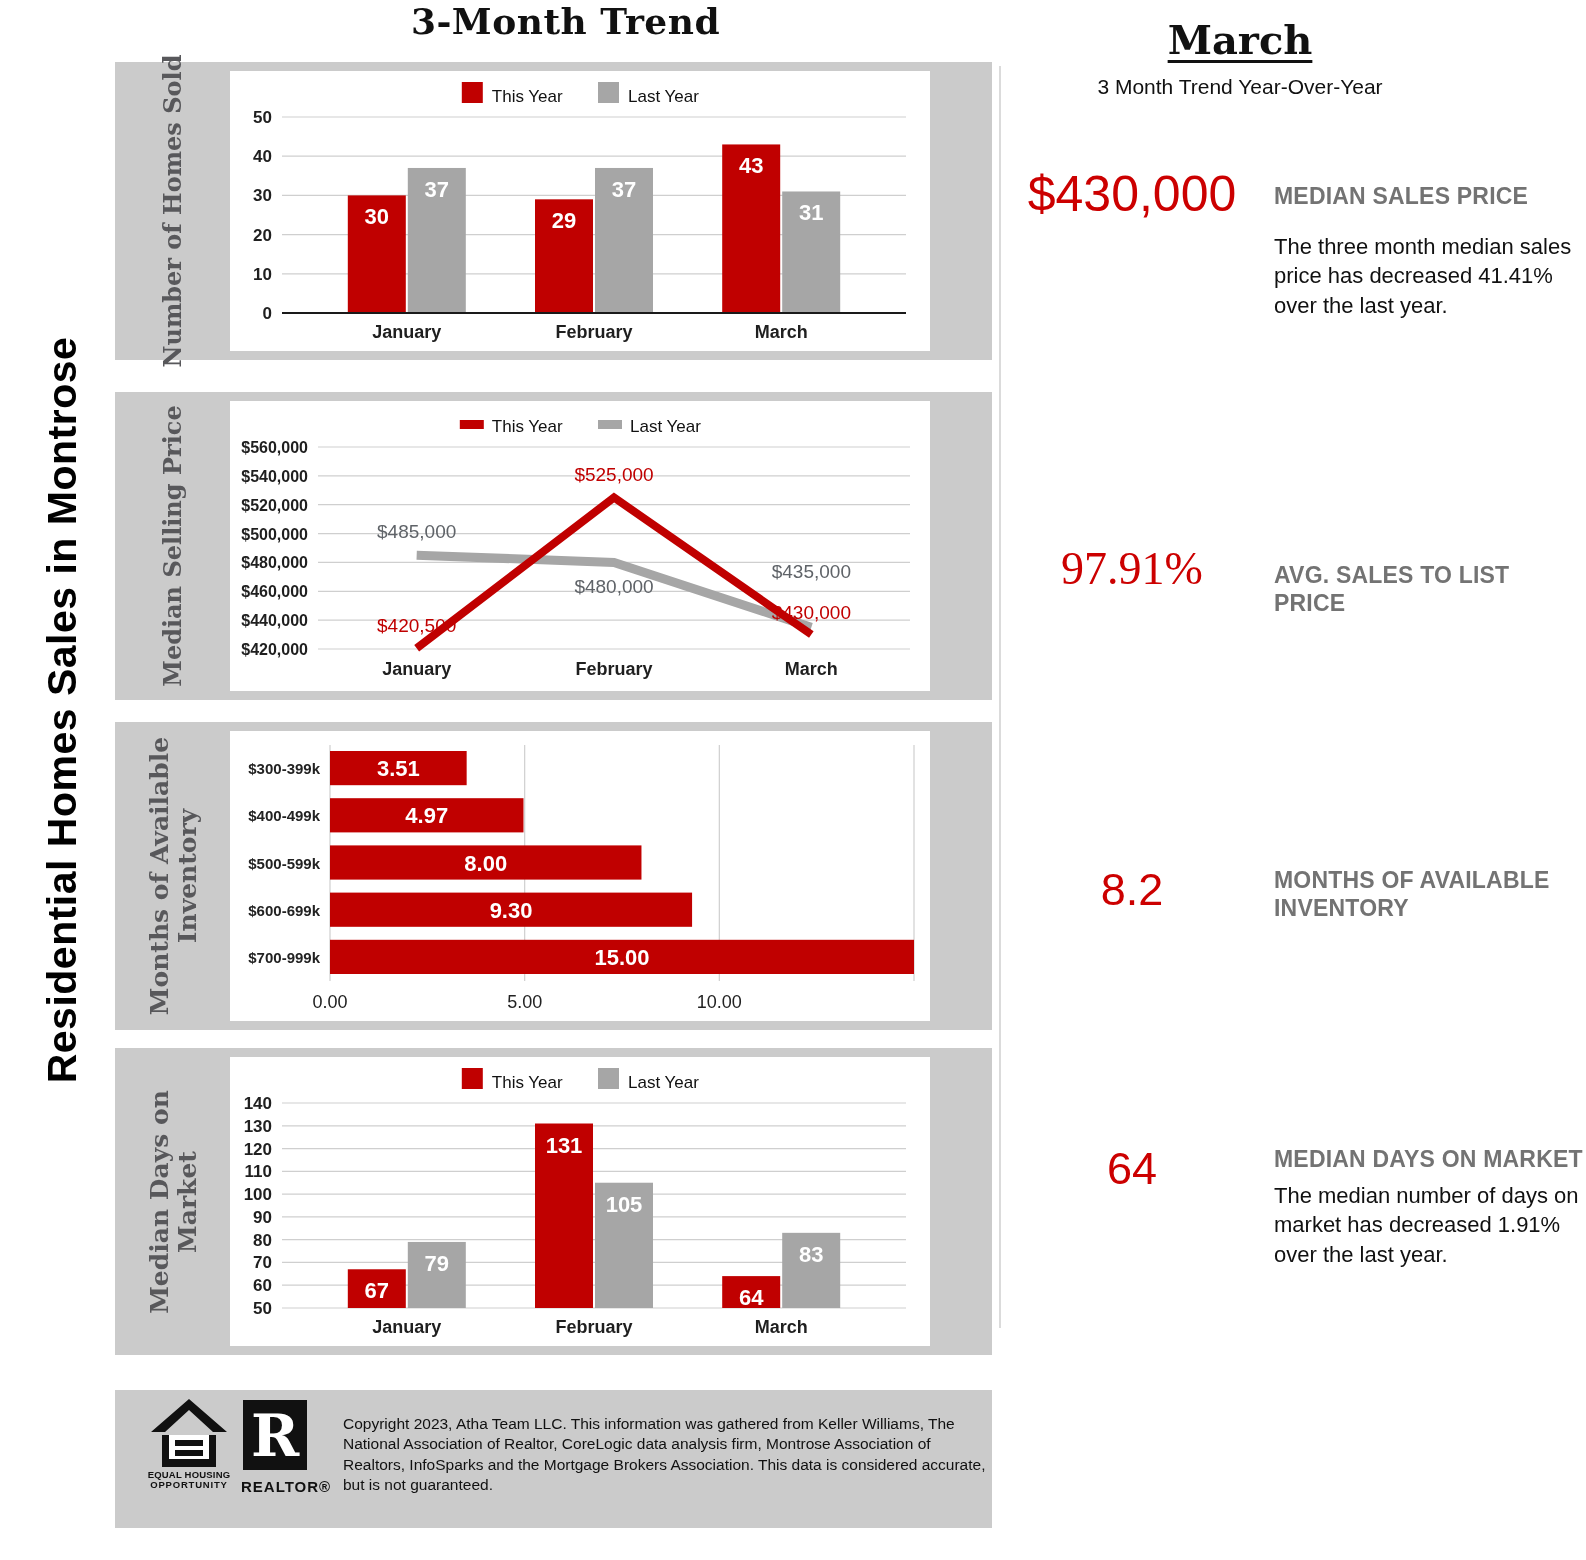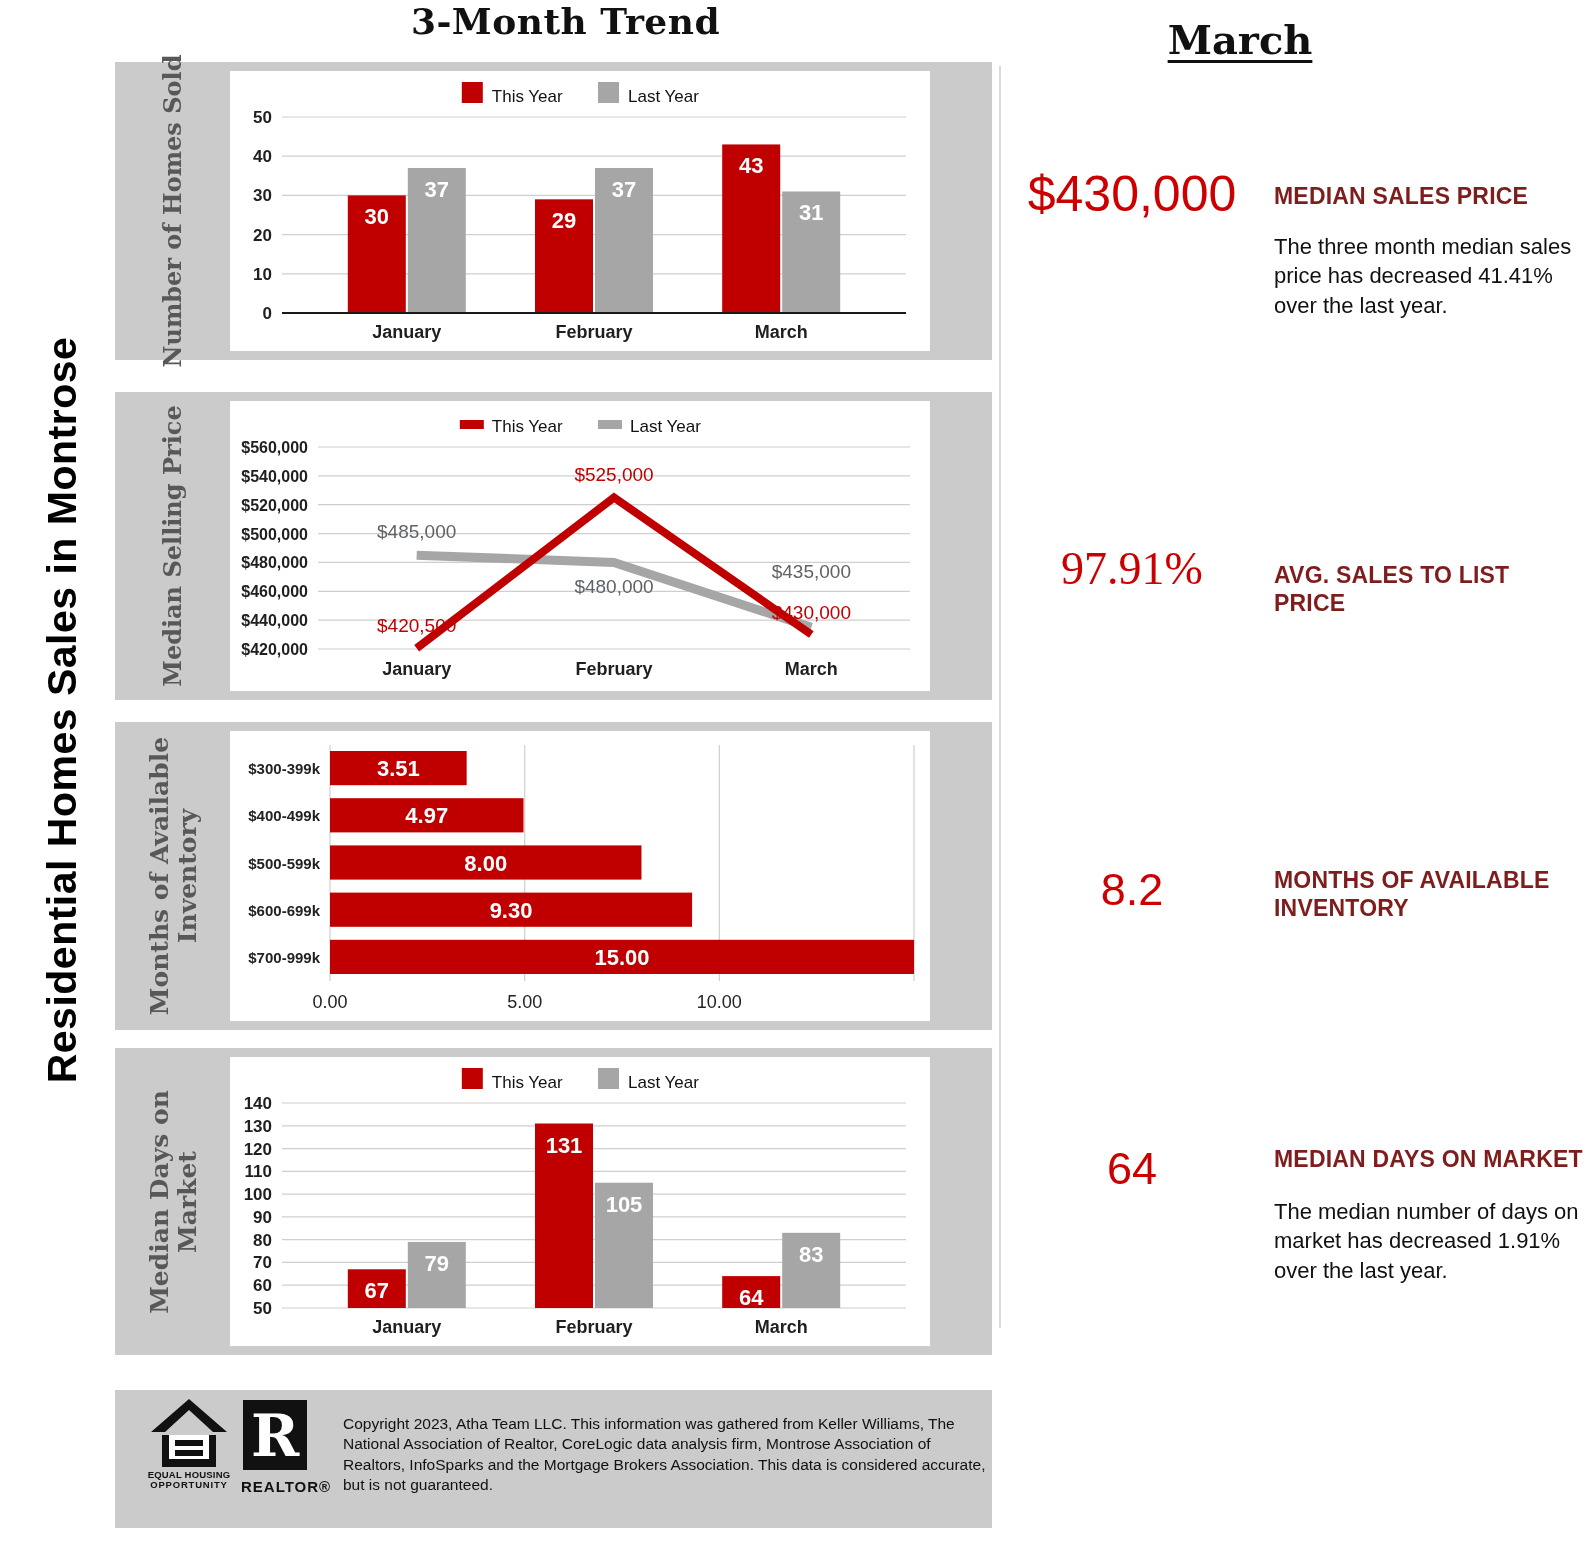--- a/index.html
+++ b/index.html
@@ -32,23 +32,23 @@
       text-decoration-thickness:3px;text-underline-offset:6px;}
   .r-sub{margin-top:12px;font:400 21px "Liberation Sans", sans-serif;color:#111;}
   .stat{position:absolute;left:1000px;display:flex;align-items:flex-start;}
   .stat-value{width:264px;text-align:center;color:#CC0000;font-weight:400;line-height:1.05;}
   .s1{top:168px;} .s1 .stat-value{font-size:50px;}
   .s2{top:545px;} .s2 .stat-value{font-size:46px;font-family:Liberation Serif, serif;}
   .s3{top:866px;} .s3 .stat-value{font-size:45px;}
   .s4{top:1145px;} .s4 .stat-value{font-size:45px;}
   .stat-text{width:312px;margin-left:10px;}
   .s1 .stat-text{margin-top:14px;} .s2 .stat-text{margin-top:16px;}
-  .stat-label{font:700 23px/1.22 "Liberation Sans", sans-serif;color:#7f1d1d;letter-spacing:.2px;}
+  .stat-label{font:700 23px/1.22 "Liberation Sans", sans-serif;color:#737373;letter-spacing:.2px;}
   .stat-desc{font:400 22px/1.33 "Liberation Sans", sans-serif;color:#111;margin:22px 0 0;}
-  .s4 .stat-desc{margin-top:24px;}
+  .s4 .stat-desc{margin-top:8px;}
   
   .footer{position:absolute;left:115px;top:1390px;width:877px;height:138px;background:#CBCBCB;}
   .eho{position:absolute;left:30px;top:6px;}
   .realtor{position:absolute;left:124px;top:10px;}
   .copyright{position:absolute;left:228px;top:24px;width:652px;margin:0;
       font:400 15.5px/1.32 "Liberation Sans", sans-serif;color:#111;}
 </style>
 </head>
 <body>
 
@@ -221,20 +221,21 @@
           <rect x="368" y="11" width="21" height="21" fill="#A6A6A6"></rect>
           <text x="398" y="31" text-anchor="start" fill="#111" style="font: 400 17px &quot;Liberation Sans&quot;, sans-serif;">Last Year</text>
         </svg>
     </div>
   </section>
 
   <div class="vdivider"></div>
 
   <div class="r-header">
     <div class="r-month">March</div>
+    <div class="r-sub">3 Month Trend Year-Over-Year</div>
   </div>
 
   <div class="stat s1">
     <div class="stat-value">$430,000</div>
     <div class="stat-text">
       <div class="stat-label">MEDIAN SALES PRICE</div>
       <p class="stat-desc">The three month median sales price has decreased 41.41% over the last year.</p>
     </div>
   </div>
 

